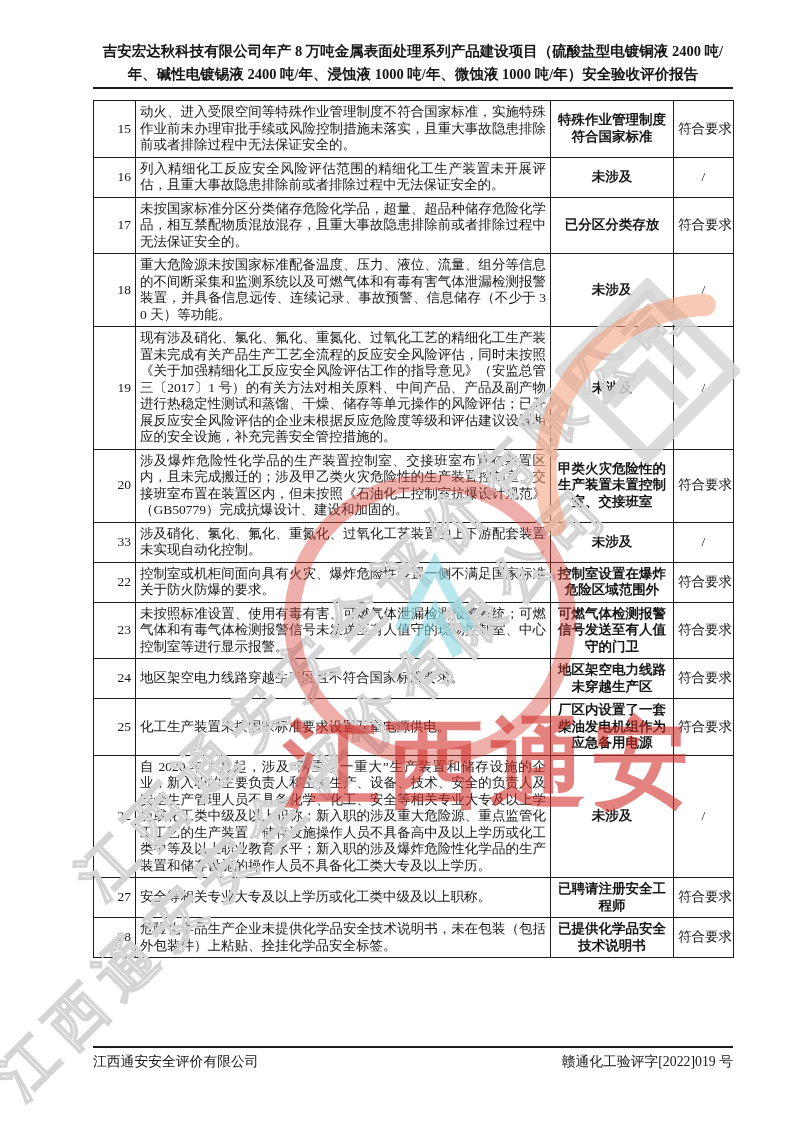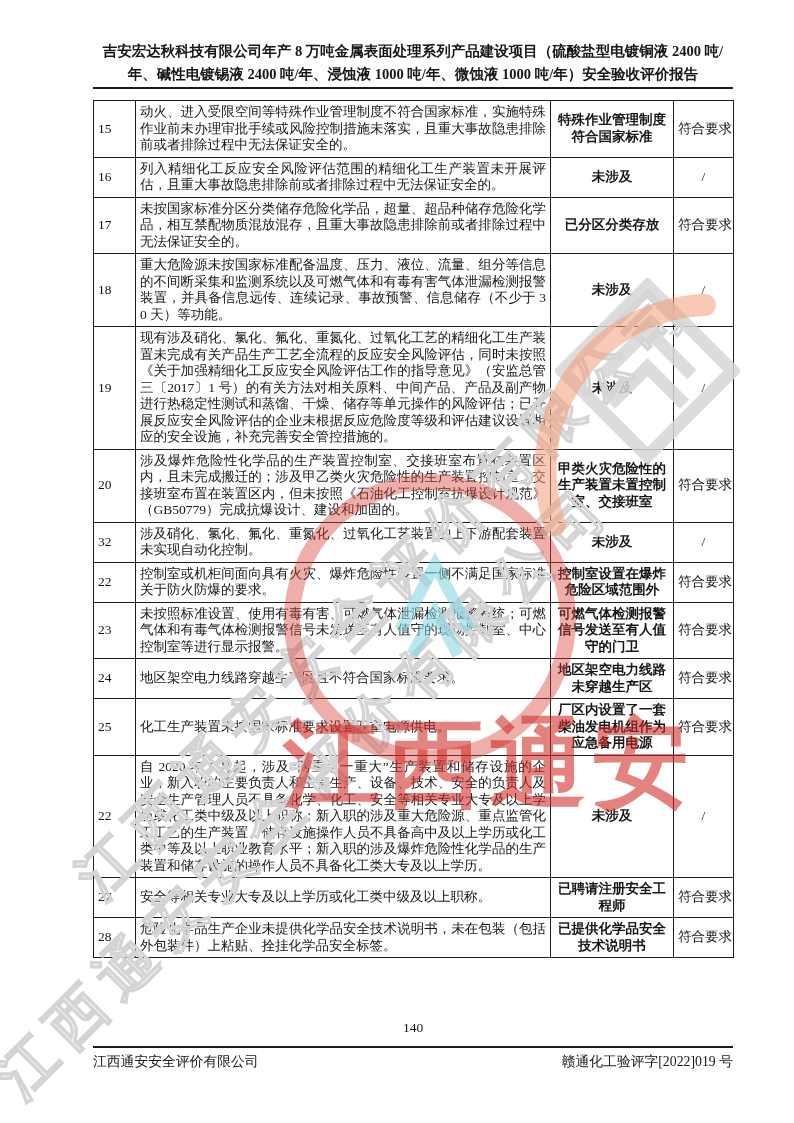--- a/index.html
+++ b/index.html
@@ -18,21 +18,21 @@
   
   table.eval{
     position:absolute;left:93px;top:100px;width:640px;
     border-collapse:collapse;table-layout:fixed;
     font-size:13.5px;line-height:16.5px;
   }
   table.eval td{
     border:1px solid #1d1d1d;vertical-align:middle;padding:3px 4px;
     word-break:break-all;
   }
-  td.c-no{text-align:left;}
+  td.c-no{text-align:right;}
   td.c-content{text-align:justify;padding:3px 6px;}
   td.c-status{text-align:center;padding:3px 3px;font-weight:bold;}
   td.c-concl{text-align:center;white-space:nowrap;padding:3px 1px;}
   
   .pageno{position:absolute;left:93px;width:640px;top:1020px;text-align:center;font-size:13.5px;}
   .footer-rule{position:absolute;left:93px;width:640px;top:1046px;height:2px;background:#1d1d1d;}
   .footer{
     position:absolute;left:93px;width:640px;top:1053px;
     display:flex;justify-content:space-between;font-size:13.8px;
   }
@@ -108,21 +108,21 @@
         </tr>
 
         <tr>
           <td class="c-no">20</td>
           <td class="c-content">涉及爆炸危险性化学品的生产装置控制室、交接班室布置在装置区内，且未完成搬迁的；涉及甲乙类火灾危险性的生产装置控制室、交接班室布置在装置区内，但未按照《石油化工控制室抗爆设计规范》（GB50779）完成抗爆设计、建设和加固的。</td>
           <td class="c-status">甲类火灾危险性的生产装置未置控制室、交接班室</td>
           <td class="c-concl">符合要求</td>
         </tr>
 
         <tr>
-          <td class="c-no">32</td>
+          <td class="c-no">33</td>
           <td class="c-content">涉及硝化、氯化、氟化、重氮化、过氧化工艺装置的上下游配套装置未实现自动化控制。</td>
           <td class="c-status">未涉及</td>
           <td class="c-concl">/</td>
         </tr>
 
         <tr>
           <td class="c-no">22</td>
           <td class="c-content">控制室或机柜间面向具有火灾、爆炸危险性装置一侧不满足国家标准关于防火防爆的要求。</td>
           <td class="c-status">控制室设置在爆炸危险区域范围外</td>
           <td class="c-concl">符合要求</td>
@@ -165,21 +165,20 @@
 
         <tr>
           <td class="c-no">28</td>
           <td class="c-content">危险化学品生产企业未提供化学品安全技术说明书，未在包装（包括外包装件）上粘贴、拴挂化学品安全标签。</td>
           <td class="c-status">已提供化学品安全技术说明书</td>
           <td class="c-concl">符合要求</td>
         </tr>
       </tbody>
   </table>
 
-  <div class="pageno">140</div>
   <div class="footer-rule"></div>
   <div class="footer">
     <span>江西通安安全评价有限公司</span>
     <span>赣通化工验评字[2022]019 号</span>
   </div>
 
   <div class="wm">
     <div class="wm-band b1">江西通安安全评价有限公司</div>
     <div class="wm-band b2">江西通安安全评价有限公司</div>
 

